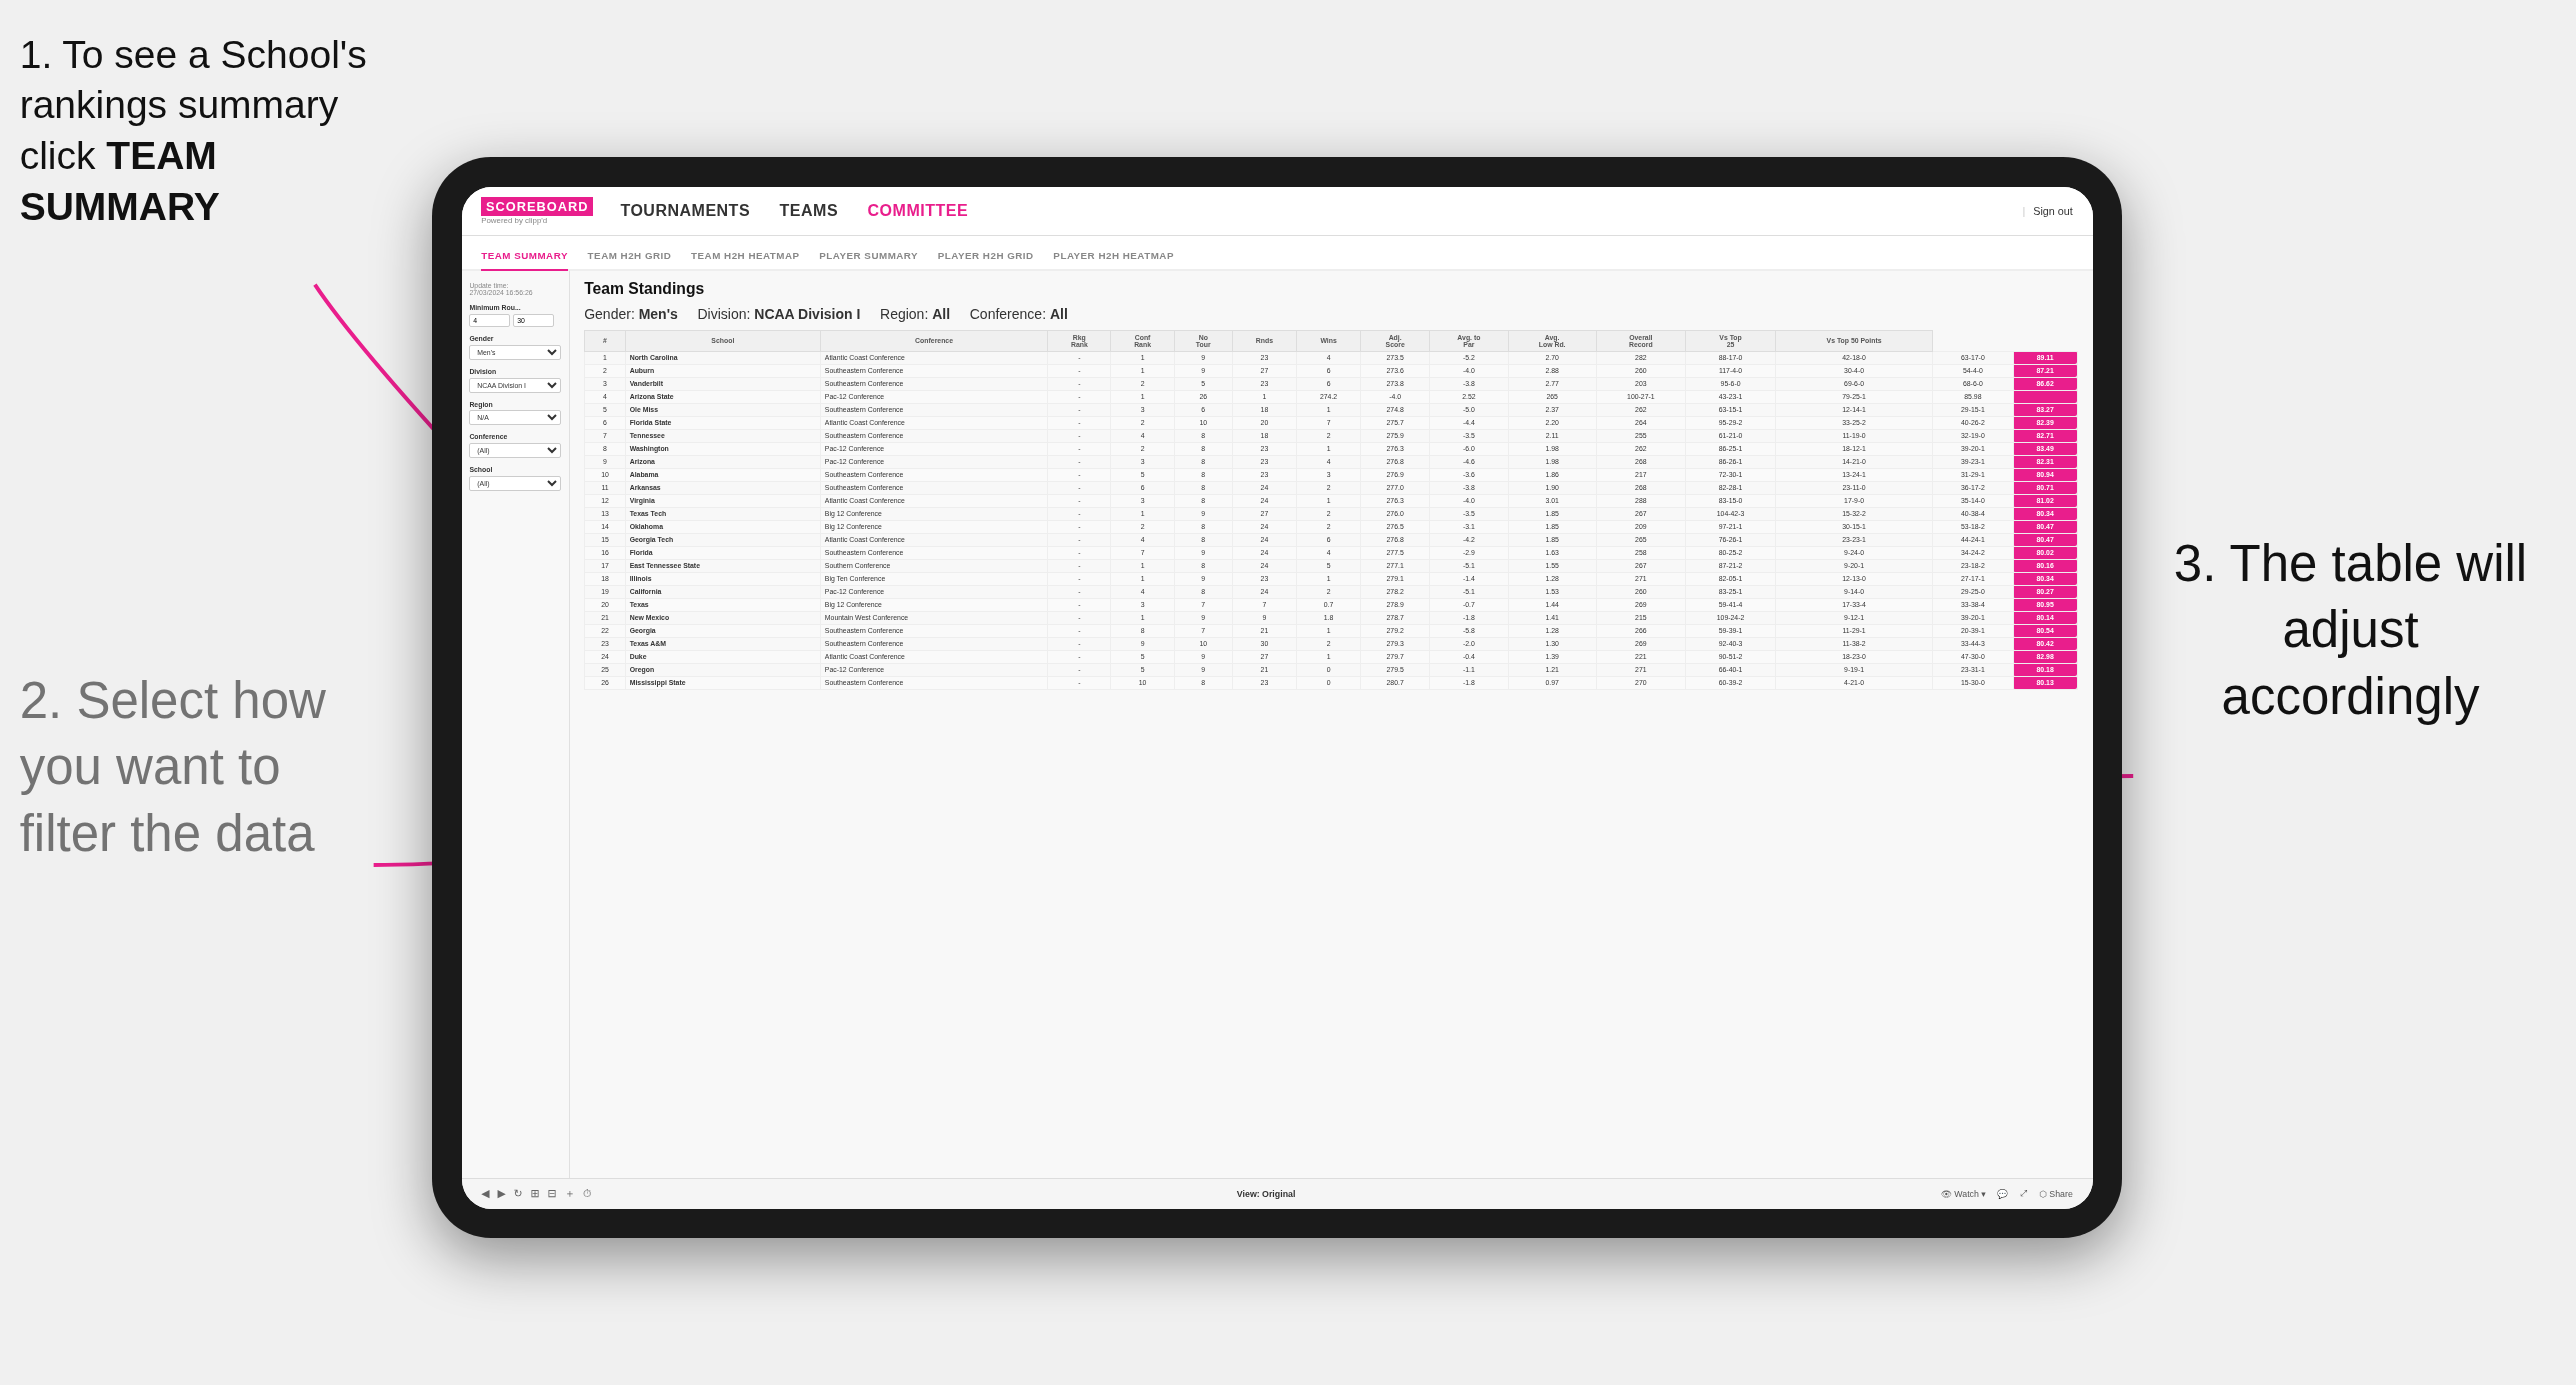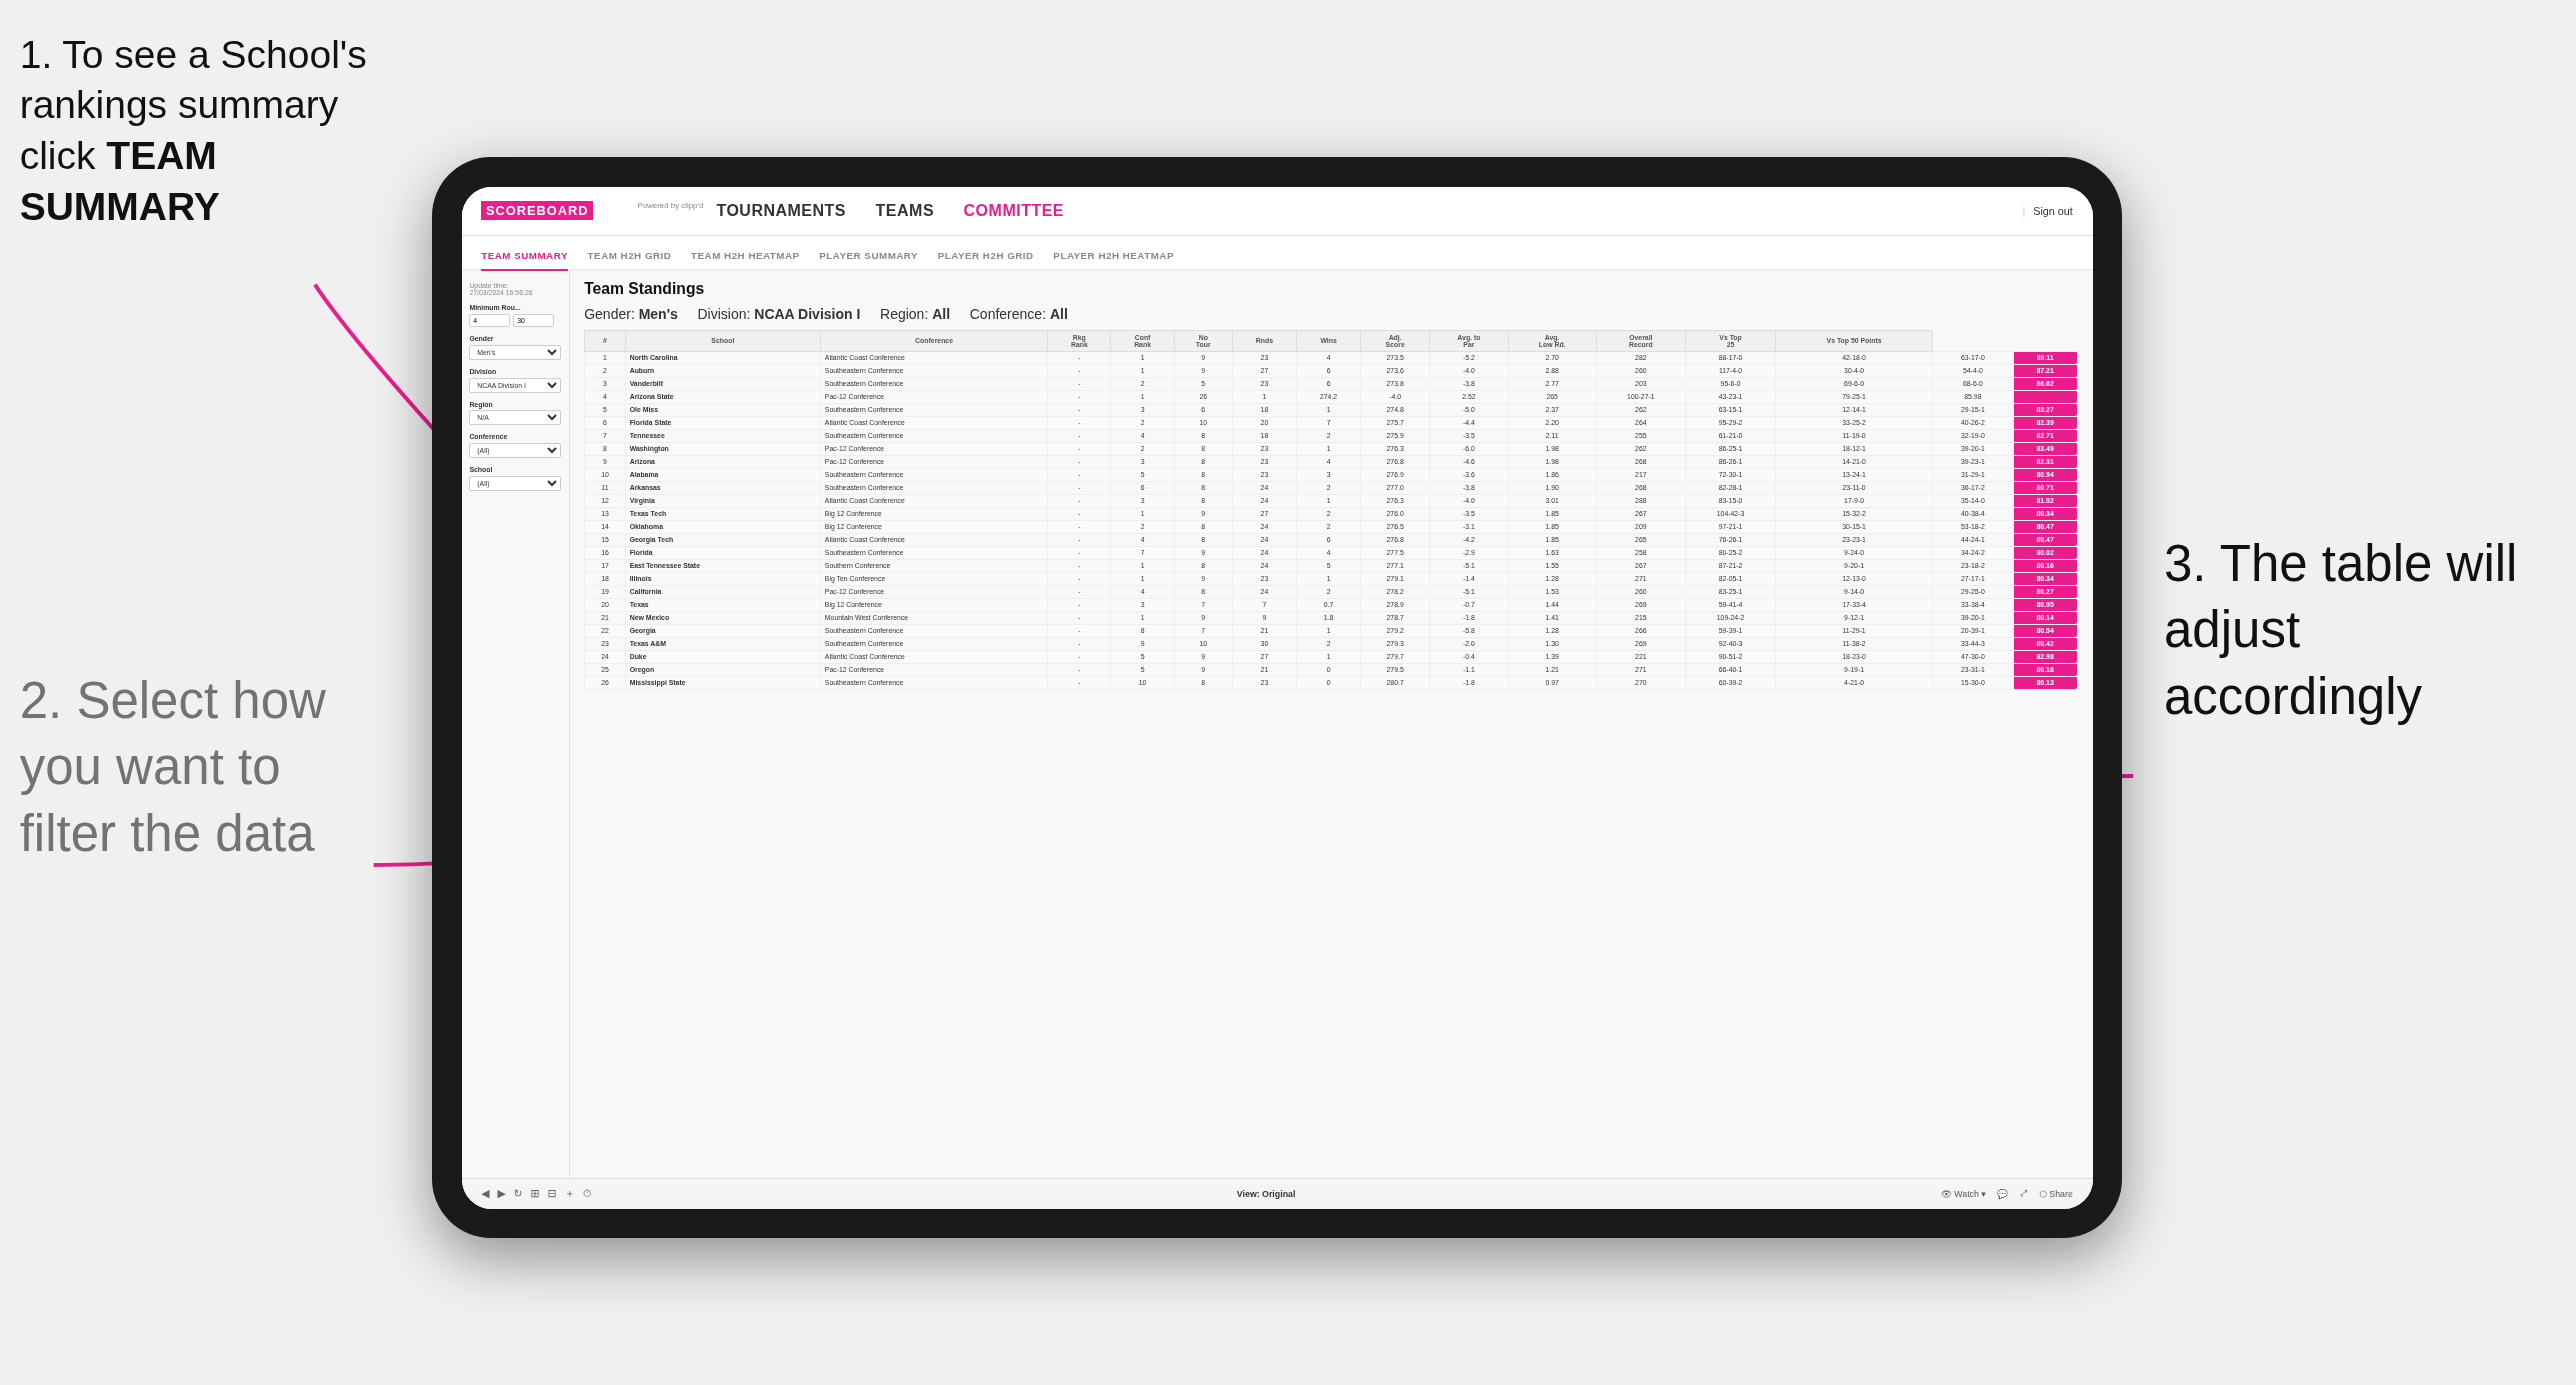--- a/index.html
+++ b/index.html
@@ -35,21 +35,21 @@
     }
 
     .instruction-3 {
       position: absolute;
       right: 39px;
       top: 531px;
       font-size: 51px;
       color: #111;
       line-height: 1.3;
       width: 373px;
-      text-align: left;
+      text-align: center;
     }
 
     
     .tablet-frame {
       position: absolute;
       left: 432px;
       top: 157px;
       width: 1690px;
       height: 1081px;
       background: #1a1a1a;
@@ -74,22 +74,22 @@
       border-bottom: 1px solid #ddd;
       padding: 0 19.7px;
       display: flex;
       align-items: center;
       height: 49px;
       flex-shrink: 0;
     }
 
     .nav-logo {
       display: flex;
-      margin-right: 13px;
-      gap: 44px;
+      flex-direction: column;
+      margin-right: 27px;
     }
     .nav-logo-top {
       background: #e91e8c;
       color: #fff;
       font-weight: 900;
       font-size: 12.8px;
       padding: 2px 4.9px;
       letter-spacing: 1px;
     }
     .nav-logo-bottom {

